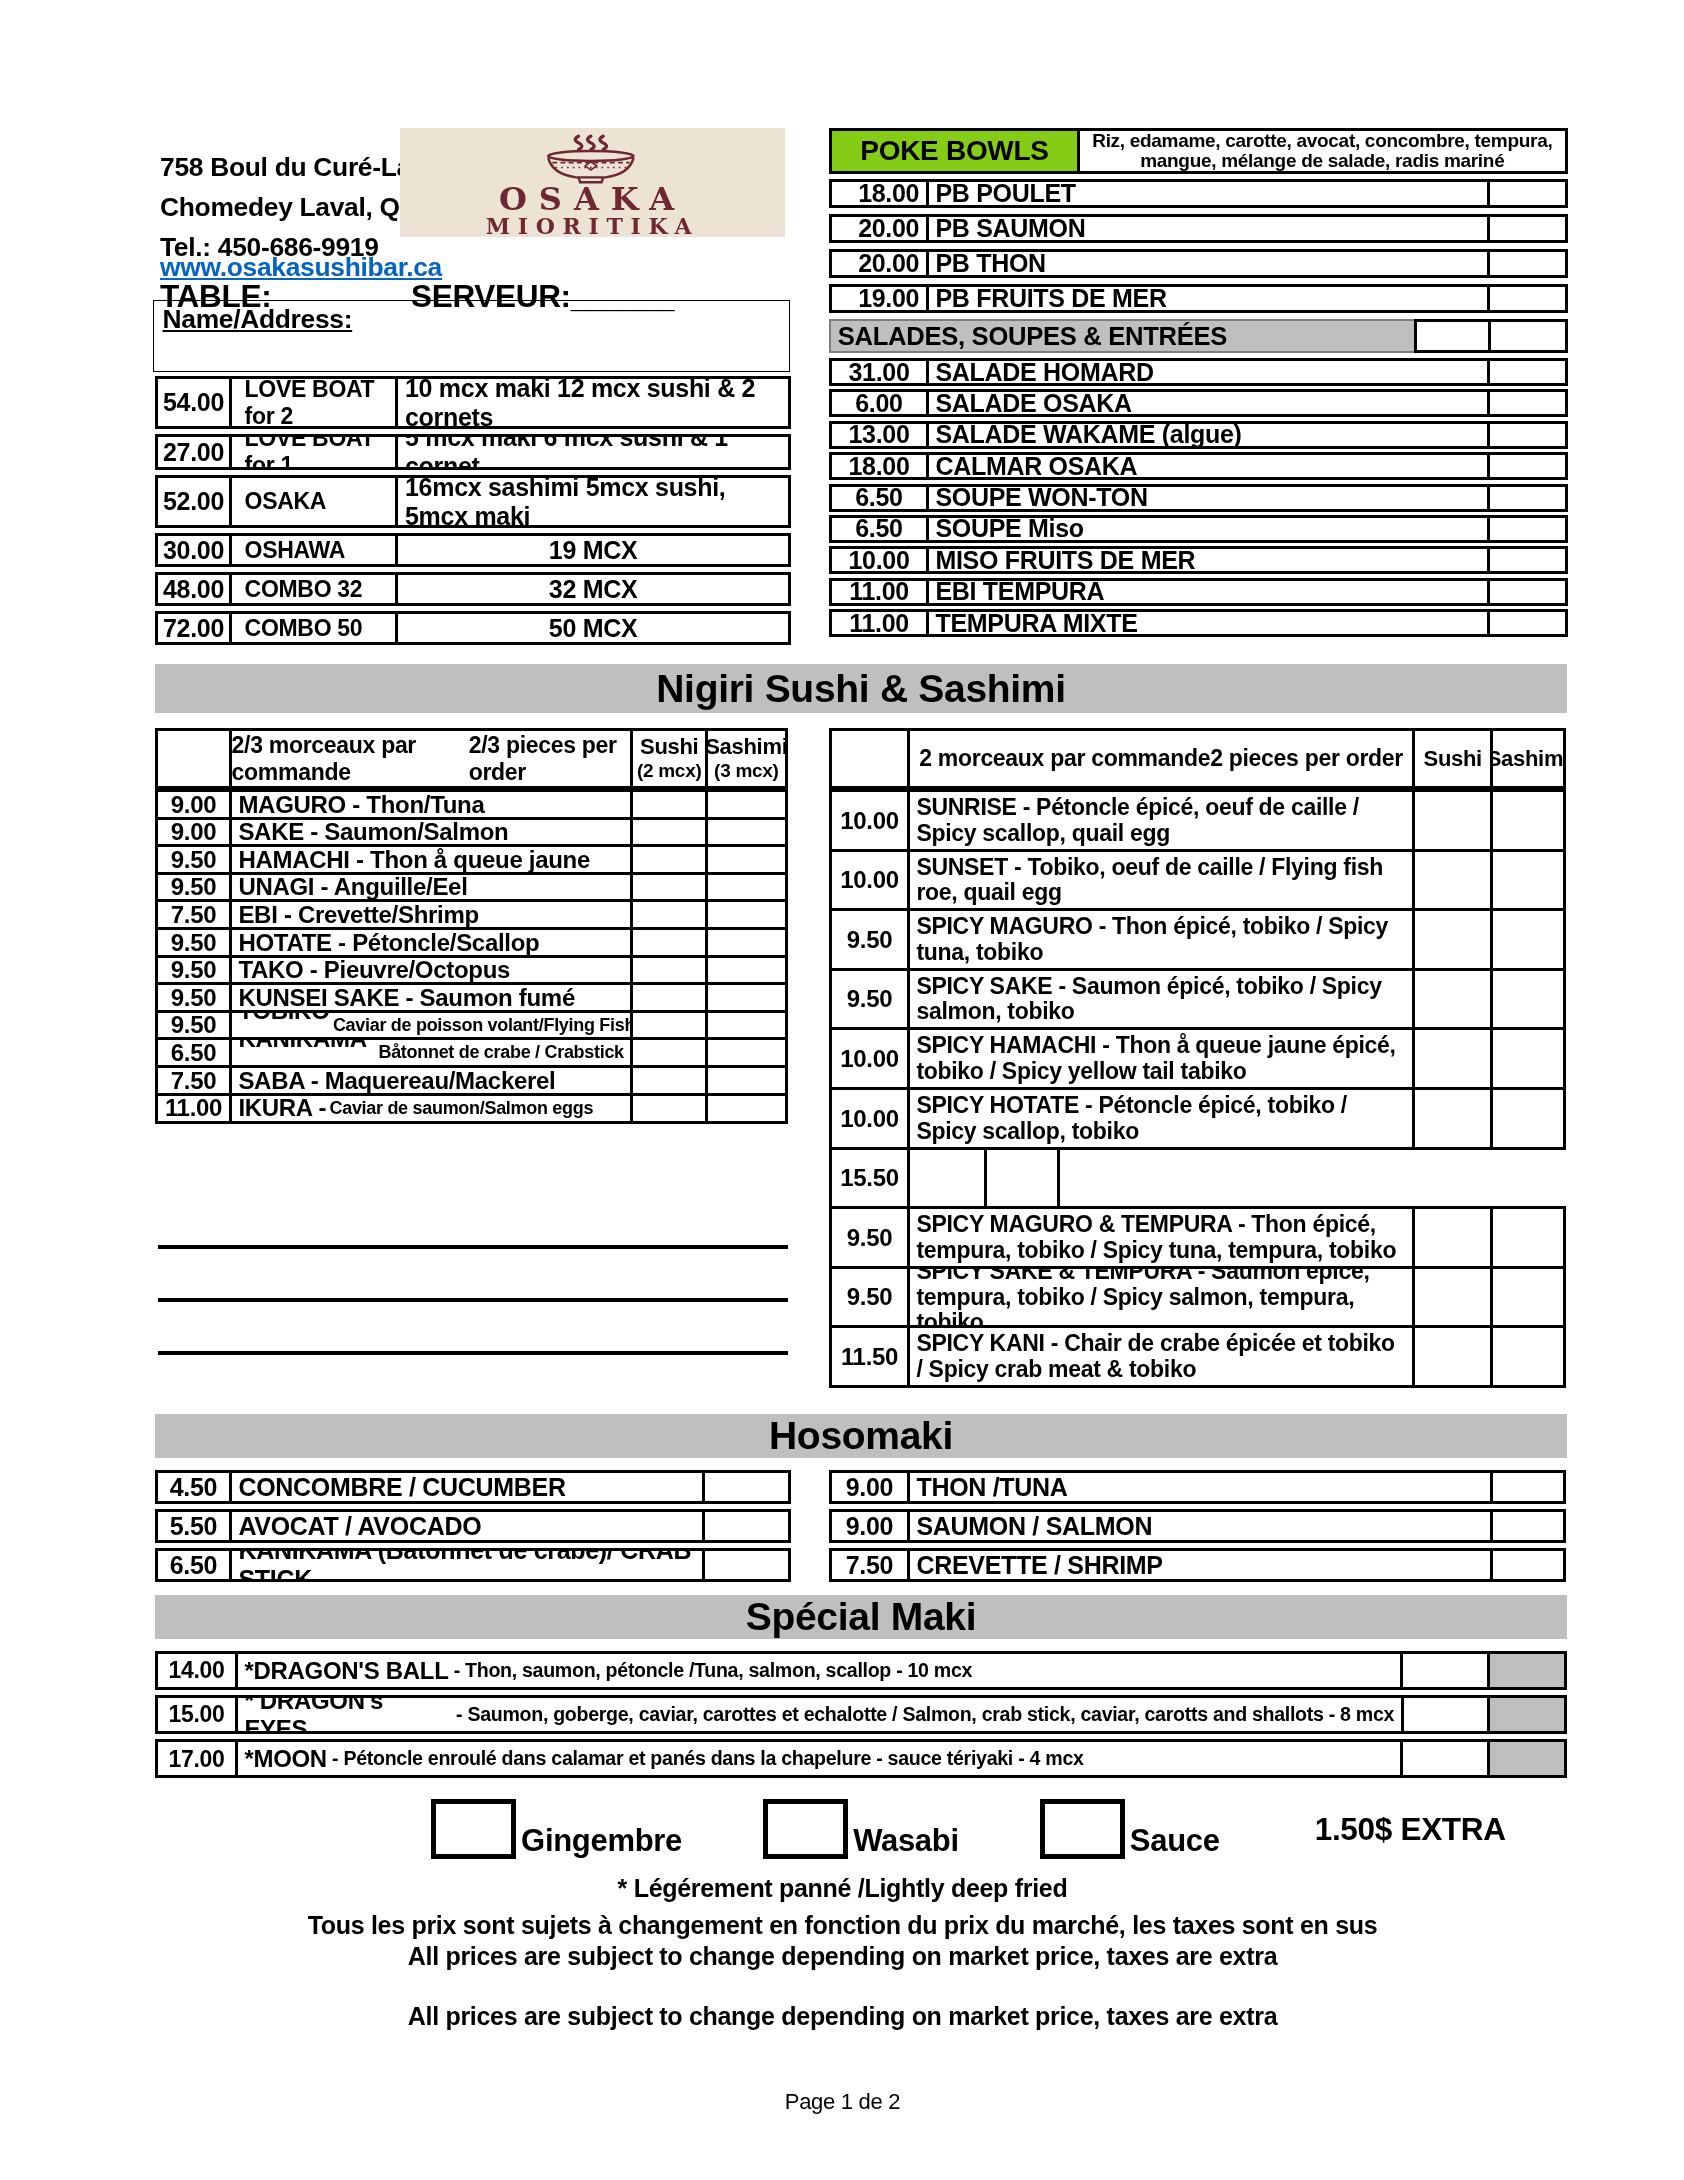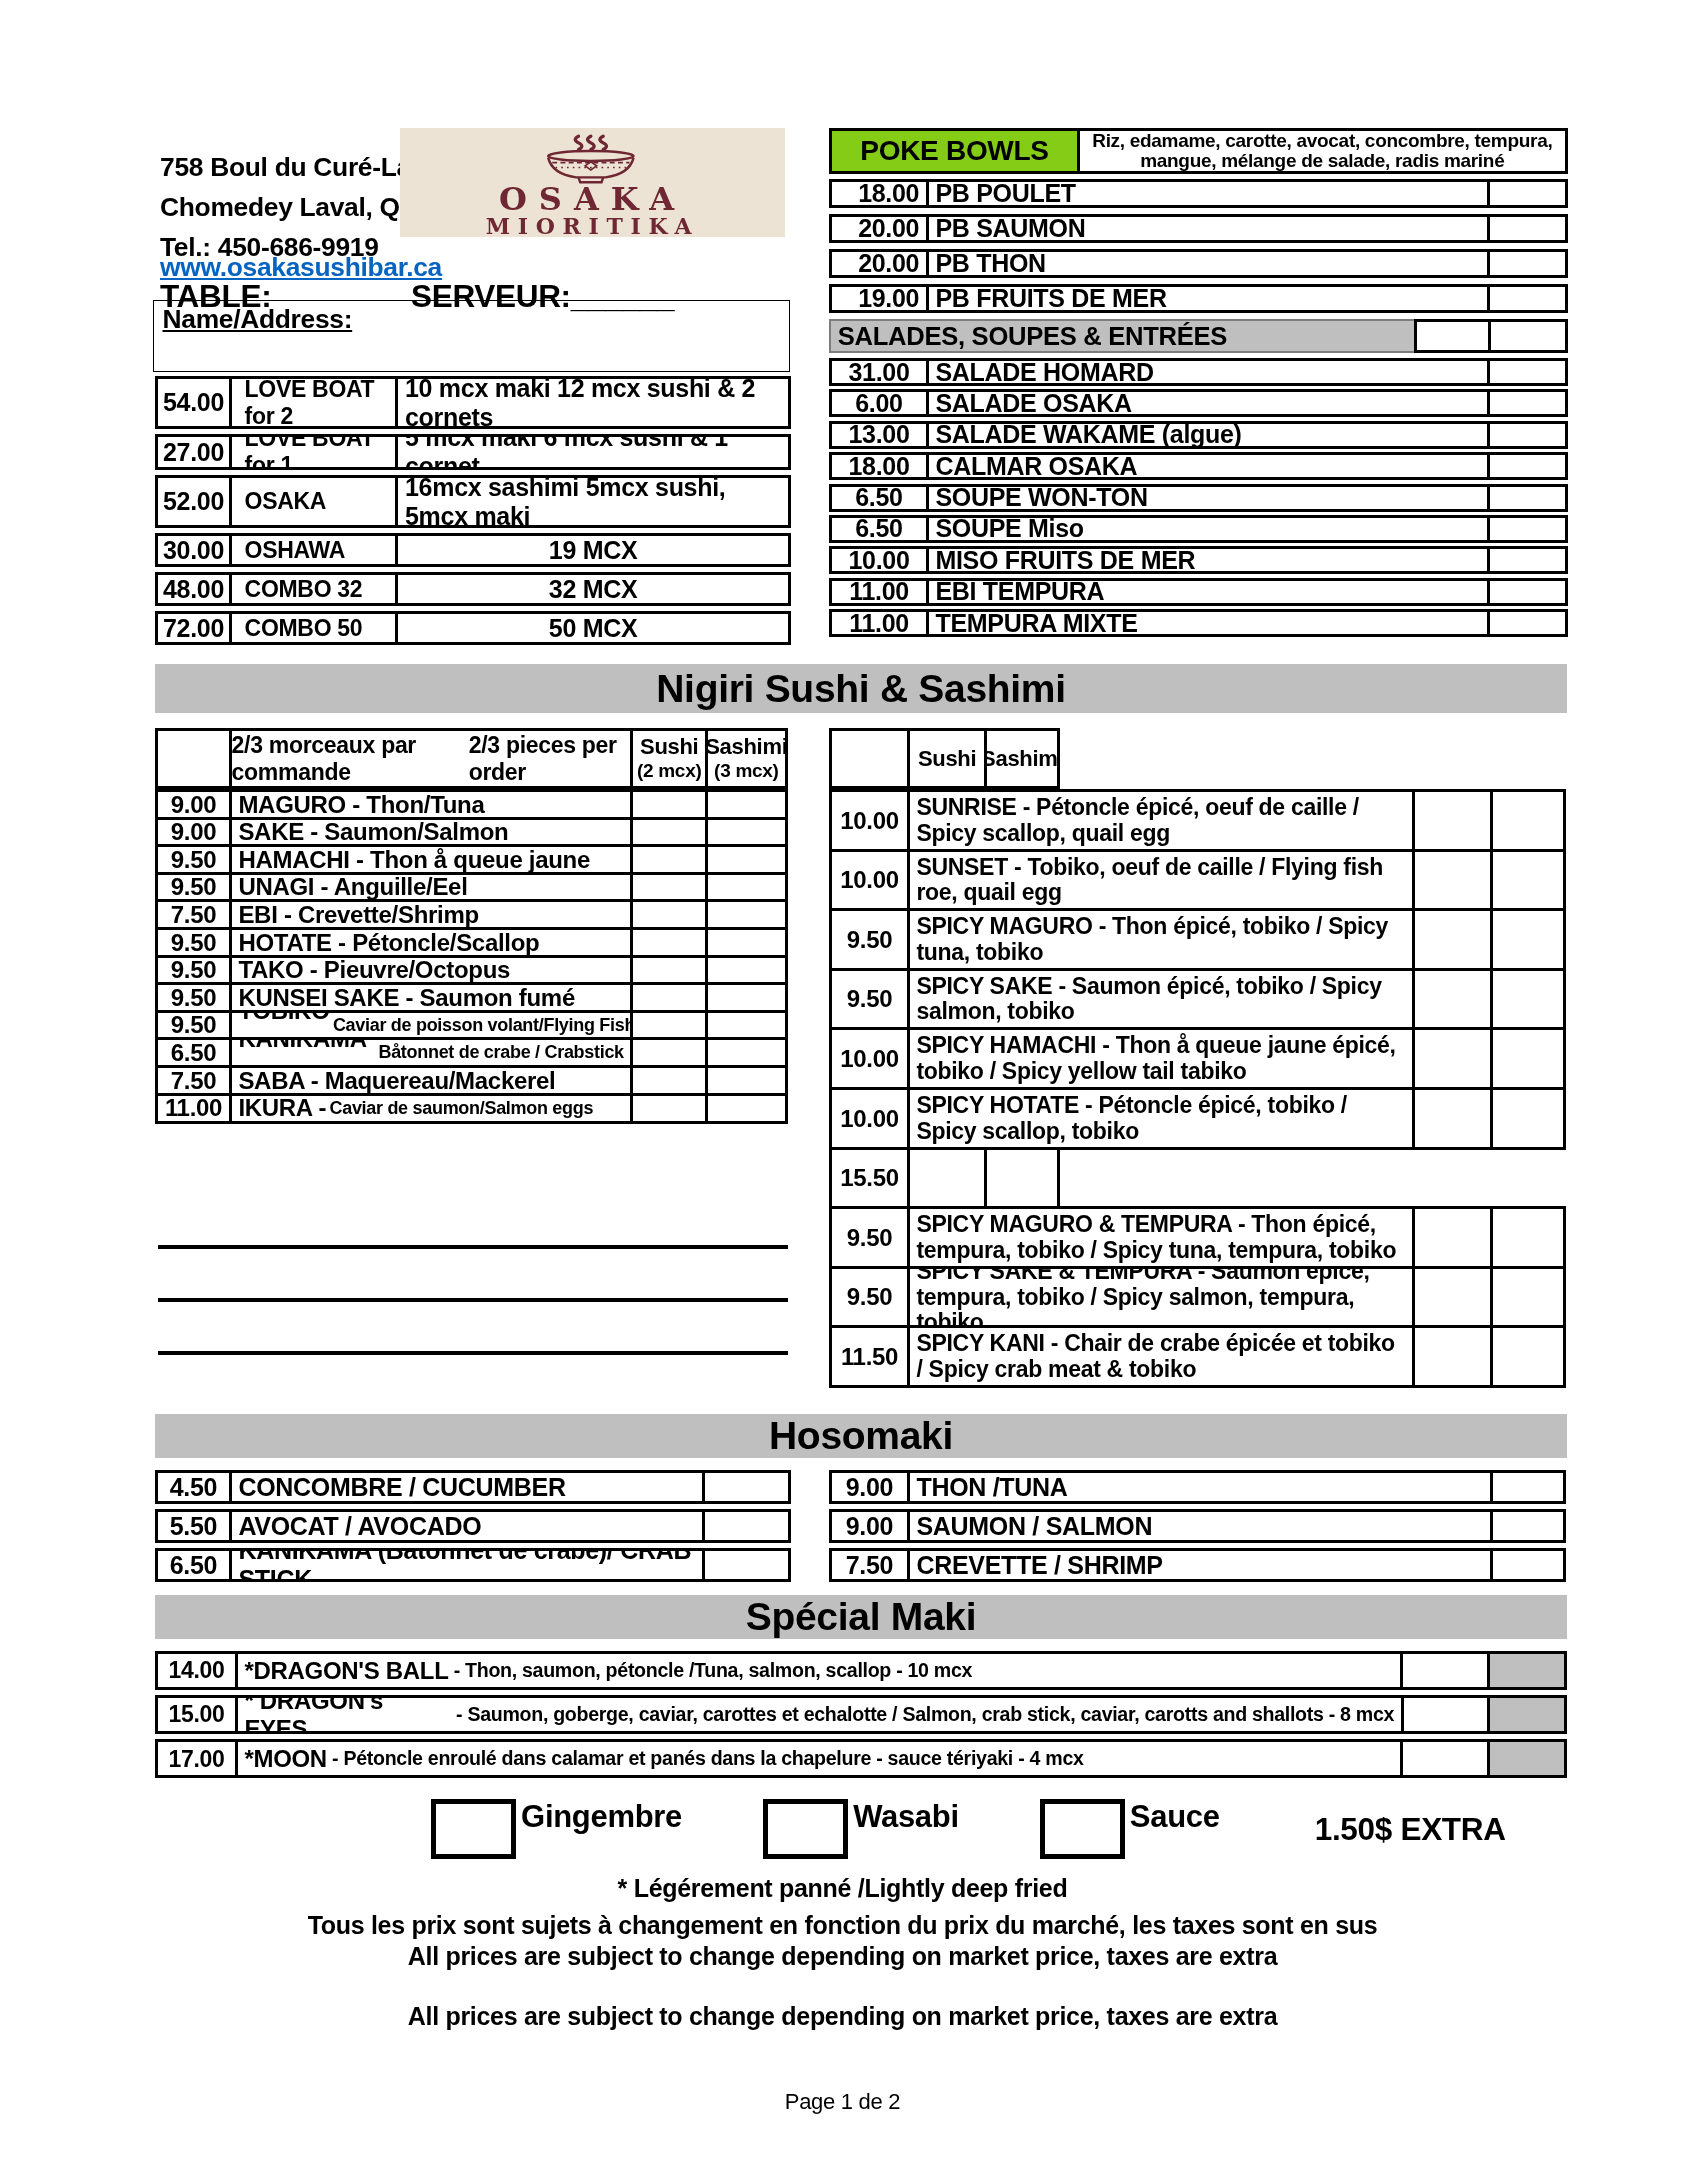--- a/index.html
+++ b/index.html
@@ -111,21 +111,21 @@
   .maki{left:155px;top:1651px;width:1412px;}
   .maki .mrow{height:39px;}
   .maki .price{width:83px;font-size:23px;align-items:flex-start;padding-top:3.4px;}
   .maki .mname{font-size:24px;}
   .maki .mdesc{font-size:19.6px;margin-left:5.1px;white-space:nowrap;}
   .maki .blank{width:90px;}
   .maki .shade{width:80px;background:#bfbfbf;}
 
   
   .extras{position:absolute;left:394px;top:1799px;display:flex;align-items:center;}
-  .opt{display:flex;align-items:flex-start;margin-right:44px;padding-left:37px;}
+  .opt{display:flex;align-items:flex-end;margin-right:44px;padding-left:37px;}
   .optbox{width:85px;height:60px;border:5.1px solid #000;box-sizing:border-box;background:#fff;}
   .optlab{font-size:31px;margin-left:5.1px;}
   .extra-lab{font-size:31.5px;margin-left:51px;}
 
   .fnote{position:absolute;left:0;width:100%;text-align:center;font-size:25px;}
   .fn1{top:1874px;}
   .fn2{top:1911px;}
   .fn3{top:1942px;}
   .fn4{top:2002px;}
   .pagenum{position:absolute;left:0;width:100%;text-align:center;top:2089px;
@@ -414,20 +414,24 @@
           </div>
           <div class="cell qty"></div>
           <div class="cell qty2"></div>
         </div>
       </div>
   </div>
 
   <div class="mtable grid nigiri-right">
     <div class="mrow nhead">
       <div class="cell price"></div>
+      <div class="cell hmain">
+        <div>2 morceaux par commande</div>
+        <div>2 pieces per order</div>
+      </div>
       <div class="cell qty hcol">Sushi</div>
       <div class="cell qty2 hcol">Sashimi</div>
     </div>
     <div>
 
     <div class="mrow">
           <div class="cell price">10.00</div>
           <div class="cell nlab">SUNRISE - Pétoncle épicé, oeuf de caille / Spicy scallop, quail egg</div>
           <div class="cell qty"></div>
           <div class="cell qty2"></div>

